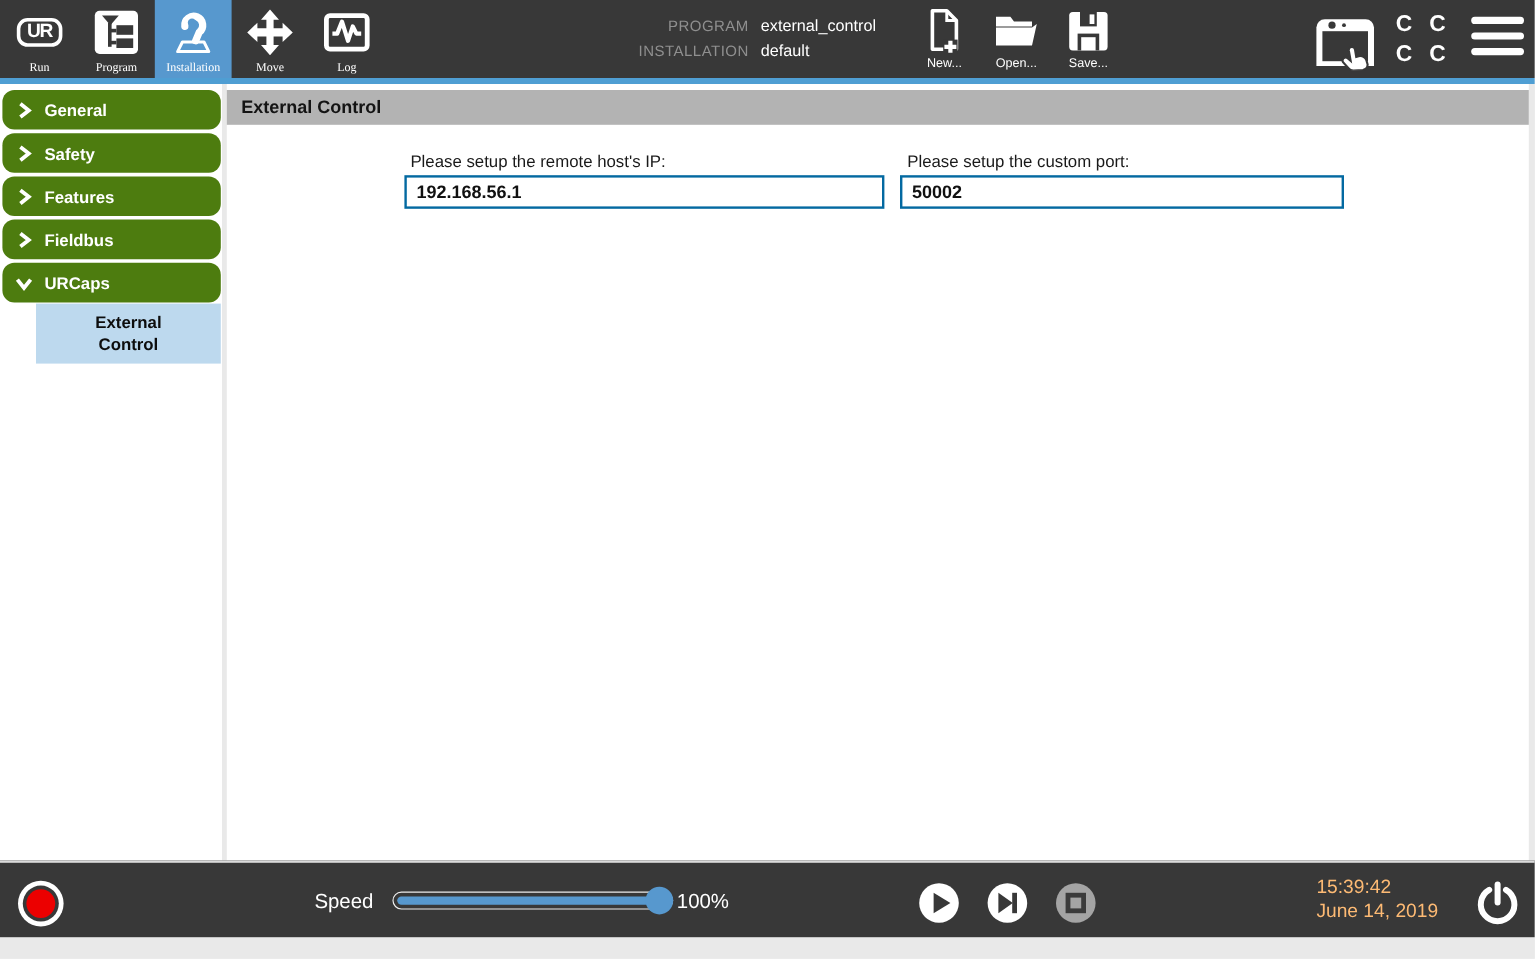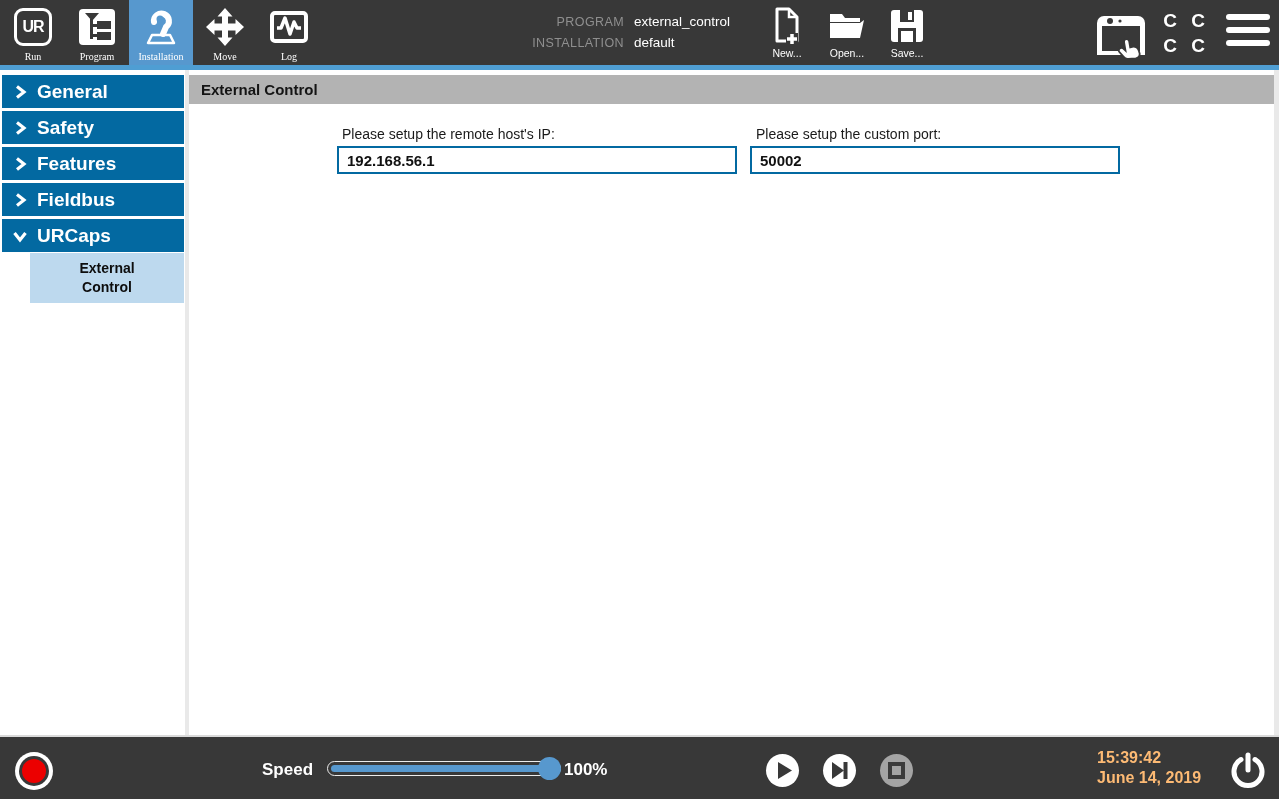--- a/index.html
+++ b/index.html
@@ -8,58 +8,58 @@
   #app { position:relative; width:1279px; height:799px; background:#e9e9e9; }
 
   
   .header { position:absolute; left:0; top:0; width:1279px; height:65px; background:#383838; }
   .accent-strip { position:absolute; left:0; top:65px; width:1279px; height:5px; background:#4f9ed3; }
   .tabs { position:absolute; left:1px; top:0; height:65px; display:flex; }
   .tab { width:64px; height:65px; display:flex; flex-direction:column; align-items:center; cursor:pointer; }
   .tab.active { background:#5798ce; }
   .tab .ticon { margin-top:5px; height:44px; display:flex; align-items:center; justify-content:center; }
   .tab .tlabel { font-size:10px; color:#fff; margin-top:auto; margin-bottom:3px; white-space:nowrap;font-family:Liberation Serif, serif; }
-  .urlogo-box { width:38px; height:38px; border:3px solid #fff; border-radius:9px; display:flex; align-items:center; justify-content:center; }
+  .urlogo-box { width:38px; height:24px; border:3px solid #fff; border-radius:9px; display:flex; align-items:center; justify-content:center; }
   .urlogo-box span { color:#fff; font-weight:bold; font-size:16px; letter-spacing:-1px; }
 
   .proginfo { position:absolute; left:480px; top:11px; }
   .pirow { display:flex; height:21px; align-items:center; }
   .pil { width:144px; text-align:right; color:#8f8f8f; font-size:12.5px; letter-spacing:0.4px; }
   .piv { margin-left:10px; color:#fff; font-size:13.5px; }
 
   .actions { position:absolute; left:757px; top:6px; display:flex; }
   .action { width:60px; height:56px; display:flex; flex-direction:column; align-items:center; cursor:pointer; }
   .action .aicon { height:40px; display:flex; align-items:center; justify-content:center; }
   .action .alabel { font-size:10.5px; color:#fff; margin-top:1px; }
 
   .screen-icon { position:absolute; left:1093px; top:13px; }
   .c-grid { position:absolute; left:1156px; top:9px; width:56px; display:grid; grid-template-columns:1fr 1fr; row-gap:2px; }
   .c-grid span { color:#fff; font-size:19px; font-weight:600; text-align:center; line-height:23px; }
   .hamburger { position:absolute; left:1226px; top:14px; width:44px; cursor:pointer; }
   .hamburger div { width:44px; height:6px; background:#fff; border-radius:3px; margin-bottom:7px; }
 
   
   .sidebar { position:absolute; left:0; top:70px; width:185px; height:665px; background:#fff; }
-  .side-item { position:absolute; left:2px; width:182px; height:33px; background:#0369a1; color:#fff;
-               font-weight:bold; font-size:19px; display:flex; align-items:center; cursor:pointer; }
+  .side-item { position:absolute; left:2px; width:182px; height:33px; background:#4d7c0f; color:#fff;
+               font-weight:bold; font-size:14px; display:flex; align-items:center; cursor:pointer;border-radius:10px; }
   .side-item .chev { margin-left:10px; margin-right:9px; display:flex; }
   .side-sub { position:absolute; left:30px; width:154px; background:#bdd9ee; color:#0d0d0d; font-weight:bold;
               font-size:14px; display:flex; align-items:center; justify-content:center; text-align:center; cursor:pointer; }
   .side-sub span { display:block; max-width:96px; line-height:19px; }
 
   
   .content { position:absolute; left:189px; top:70px; width:1085px; height:665px; background:#fff; }
   .titlebar { position:absolute; left:0; top:5px; width:1085px; height:29px; background:#b3b3b3;
               display:flex; align-items:center; padding-left:12px; font-weight:bold; font-size:15px; color:#141414; }
   .field-label { position:absolute; font-size:14px; color:#1a1a1a; }
   .field-input { position:absolute; height:28px; border:2px solid #0369a1; background:#fff; font-family:"Liberation Sans",sans-serif;
                  font-size:15px; font-weight:bold; color:#111; padding-left:8px; }
 
   
-  .footer { position:absolute; left:0; top:735px; width:1279px; height:64px; background:#383838; border-top:2px solid #dadada;font-weight:bold; }
+  .footer { position:absolute; left:0; top:717px; width:1279px; height:64px; background:#383838; border-top:2px solid #dadada; }
   .record-btn { position:absolute; left:15px; top:15px; width:38px; height:38px; border-radius:50%; background:#fff;
                 display:flex; align-items:center; justify-content:center; cursor:pointer; }
   .record-btn .ring { width:30px; height:30px; border-radius:50%; background:#383838; display:flex; align-items:center; justify-content:center; }
   .record-btn .dot { width:24px; height:24px; border-radius:50%; background:#ec0000; }
   .speed-label { position:absolute; left:262px; top:23px; color:#fff; font-size:17px; }
   .slider-track { position:absolute; left:327px; top:24px; width:234px; height:15px; border:1px solid #ececec;
                   border-radius:8px; background:#383838; cursor:pointer; }
   .slider-fill { position:absolute; left:3px; top:3px; width:222px; height:7px; border-radius:4px; background:#5798ce; }
   .slider-thumb { position:absolute; left:538px; top:20px; width:23px; height:23px; border-radius:50%; background:#5798ce; cursor:pointer; }
   .speed-value { position:absolute; left:564px; top:23px; color:#fff; font-size:17px; }

